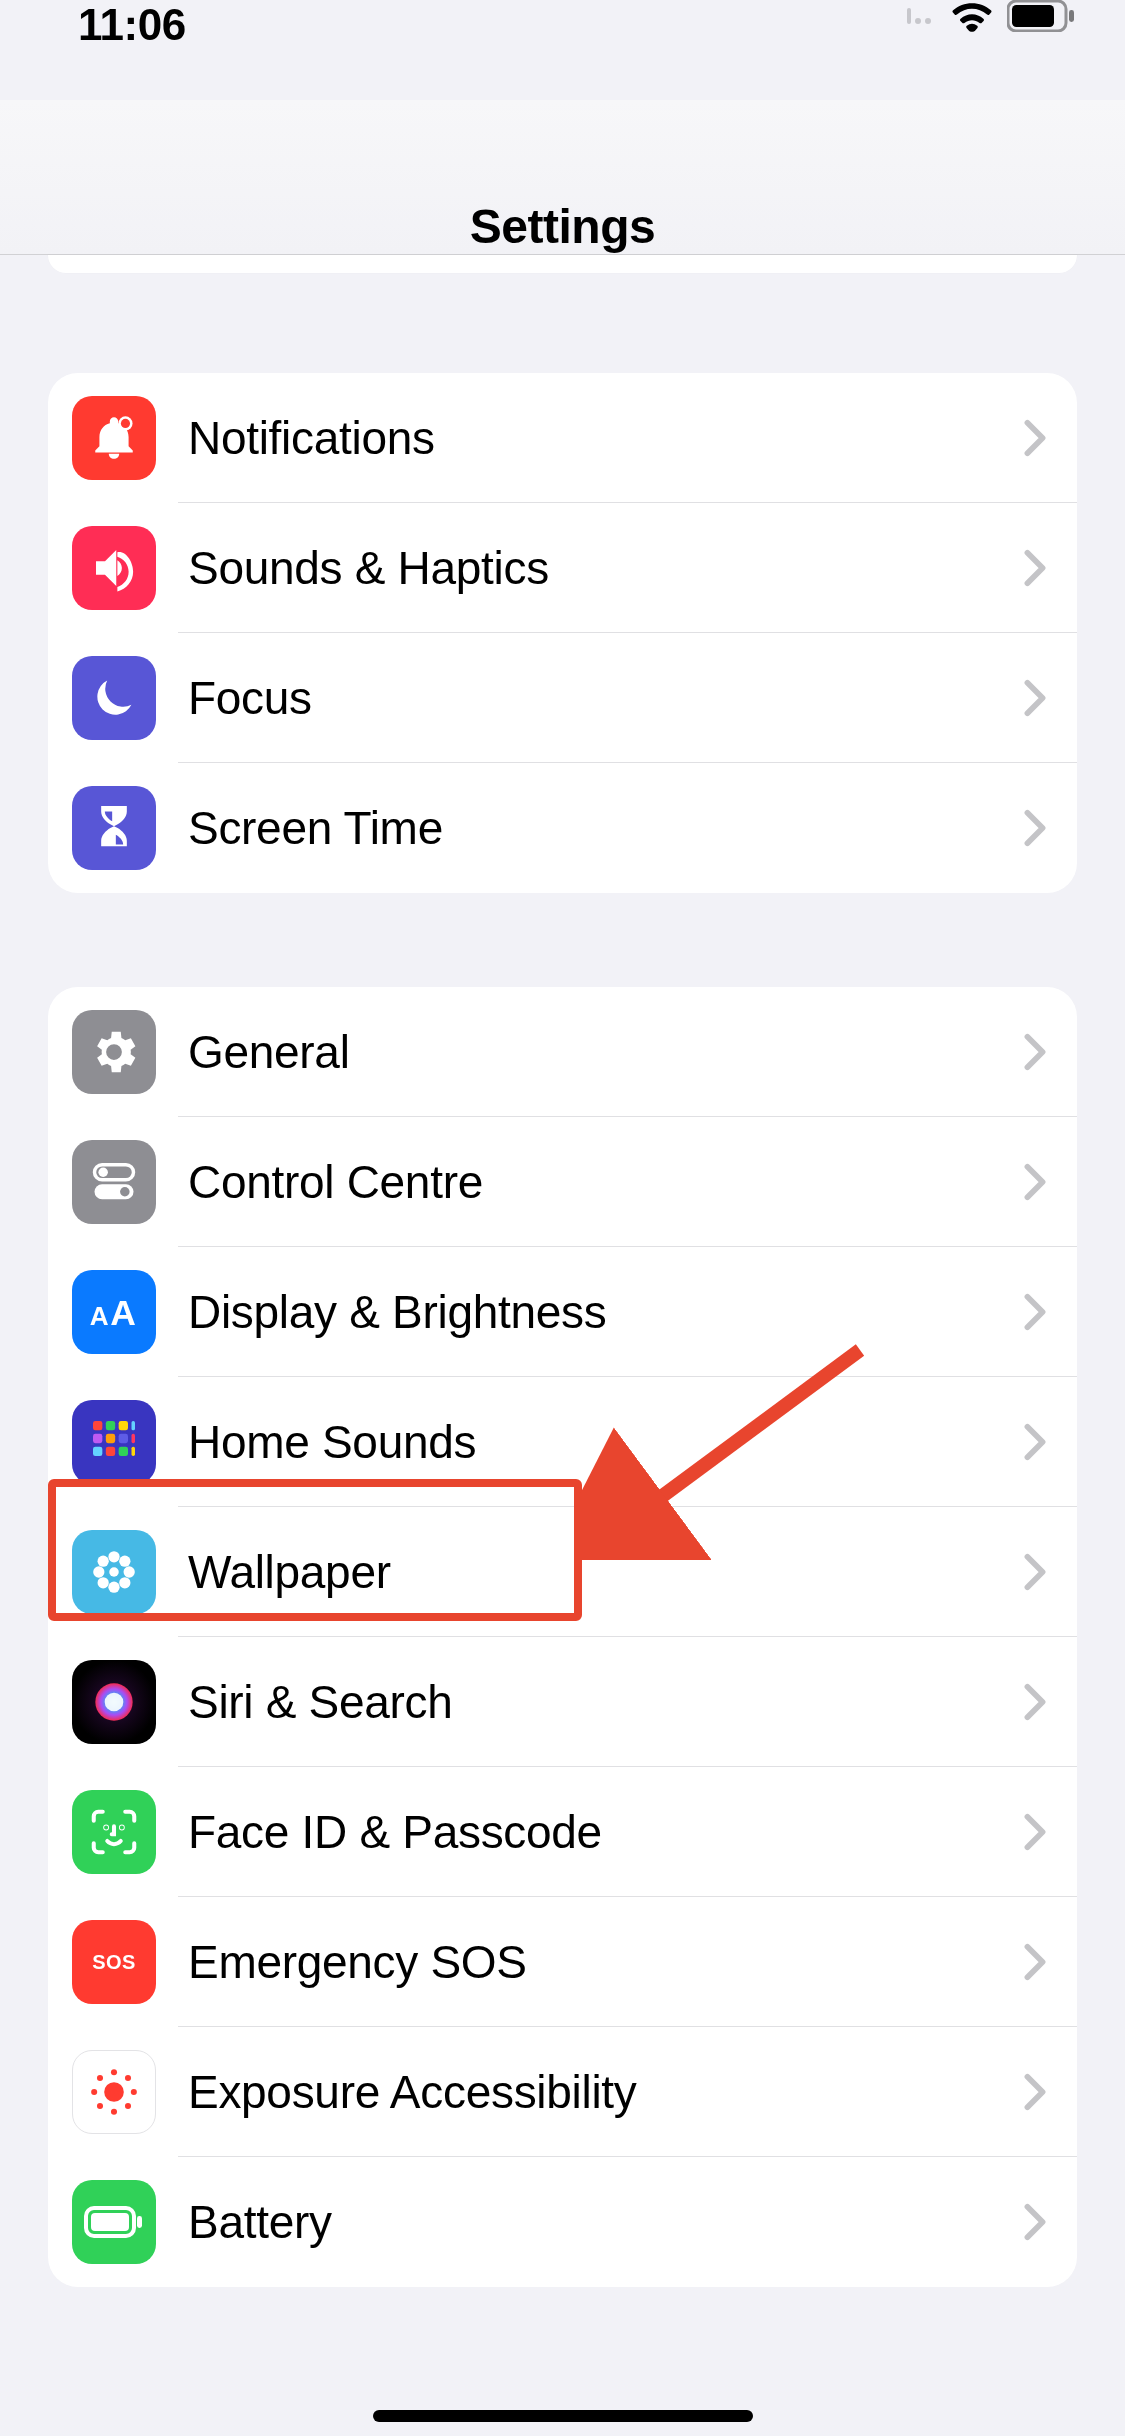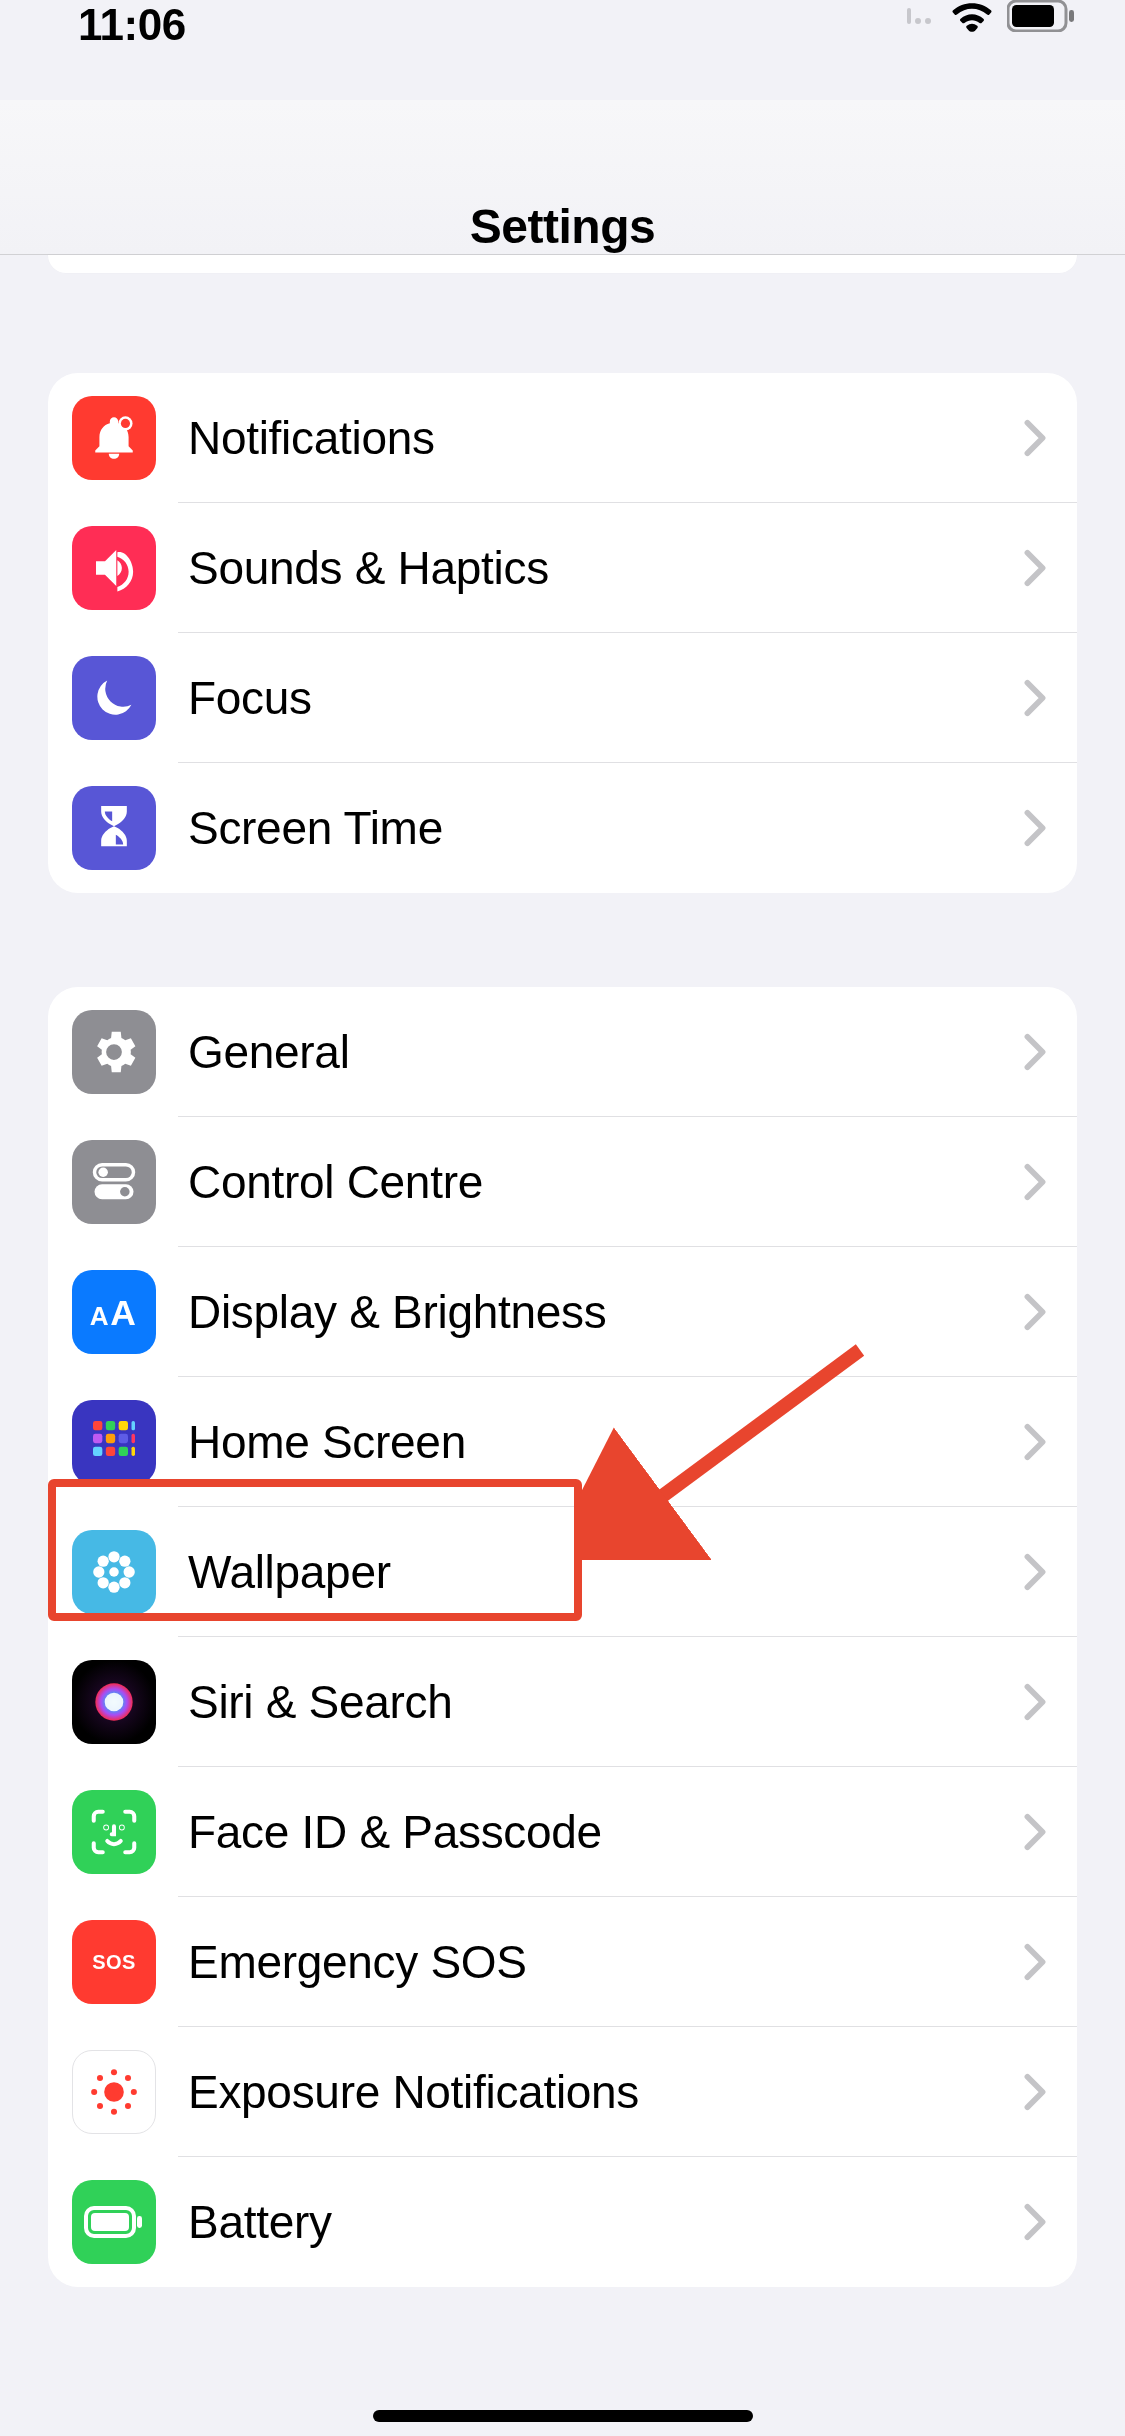--- a/index.html
+++ b/index.html
@@ -302,21 +302,21 @@
           <rect x="3" y="8.5" width="4" height="4" rx="1" fill="#bf5af2"></rect>
           <rect x="8.5" y="8.5" width="4" height="4" rx="1" fill="#ff9f0a"></rect>
           <rect x="14" y="8.5" width="4" height="4" rx="1" fill="#5e5ce6"></rect>
           <rect x="19.5" y="8.5" width="1.5" height="4" rx="0.7" fill="#ff375f"></rect>
           <rect x="3" y="14" width="4" height="4" rx="1" fill="#64d2ff"></rect>
           <rect x="8.5" y="14" width="4" height="4" rx="1" fill="#ff453a"></rect>
           <rect x="14" y="14" width="4" height="4" rx="1" fill="#30d158"></rect>
           <rect x="19.5" y="14" width="1.5" height="4" rx="0.7" fill="#ffd60a"></rect>
         </svg>
       </div>
-      <div class="row-label">Home Screen</div>
+      <div class="row-label">Home Sounds</div>
       <span class="chevron">
           <svg viewBox="0 0 12 20">
             <path fill="none" stroke="currentColor" stroke-width="3" stroke-linecap="round" stroke-linejoin="round" d="M2 2l8 8-8 8"></path>
           </svg>
         </span>
       <div class="sep"></div>
     </div>
 
 
     <div class="row">
@@ -410,21 +410,21 @@
               <circle cx="12" cy="20.5" r="1.3"></circle>
             <circle cx="3.5" cy="12" r="1.3"></circle>
               <circle cx="20.5" cy="12" r="1.3"></circle>
             <circle cx="6" cy="6" r="1.3"></circle>
               <circle cx="18" cy="6" r="1.3"></circle>
             <circle cx="6" cy="18" r="1.3"></circle>
               <circle cx="18" cy="18" r="1.3"></circle>
           </g>
         </svg>
       </div>
-      <div class="row-label">Exposure Notifications</div>
+      <div class="row-label">Exposure Accessibility</div>
       <span class="chevron">
           <svg viewBox="0 0 12 20">
             <path fill="none" stroke="currentColor" stroke-width="3" stroke-linecap="round" stroke-linejoin="round" d="M2 2l8 8-8 8"></path>
           </svg>
         </span>
       <div class="sep"></div>
     </div>
 
     <div class="row">
       <div class="icon-tile" style="background:#30d158">

